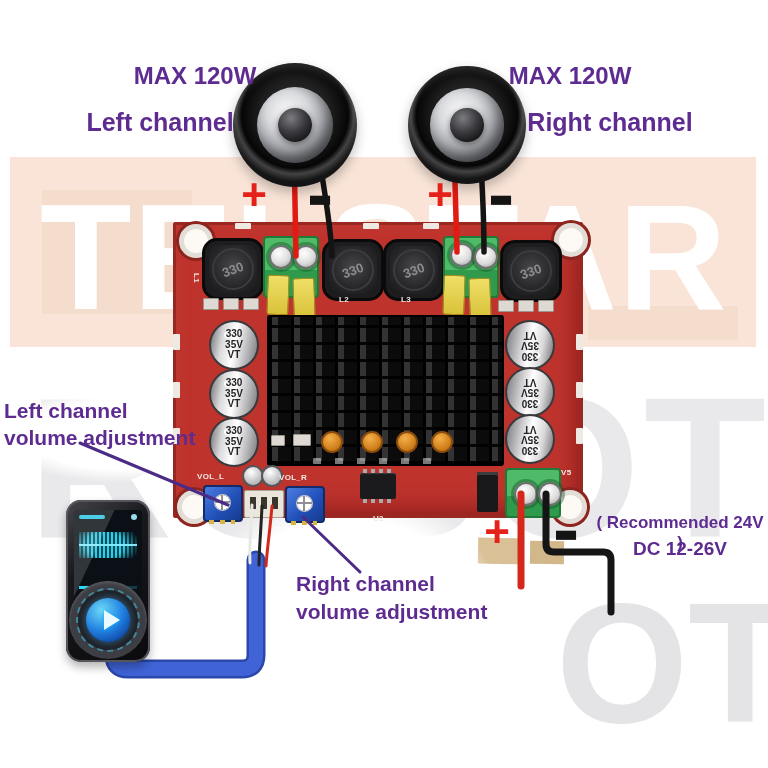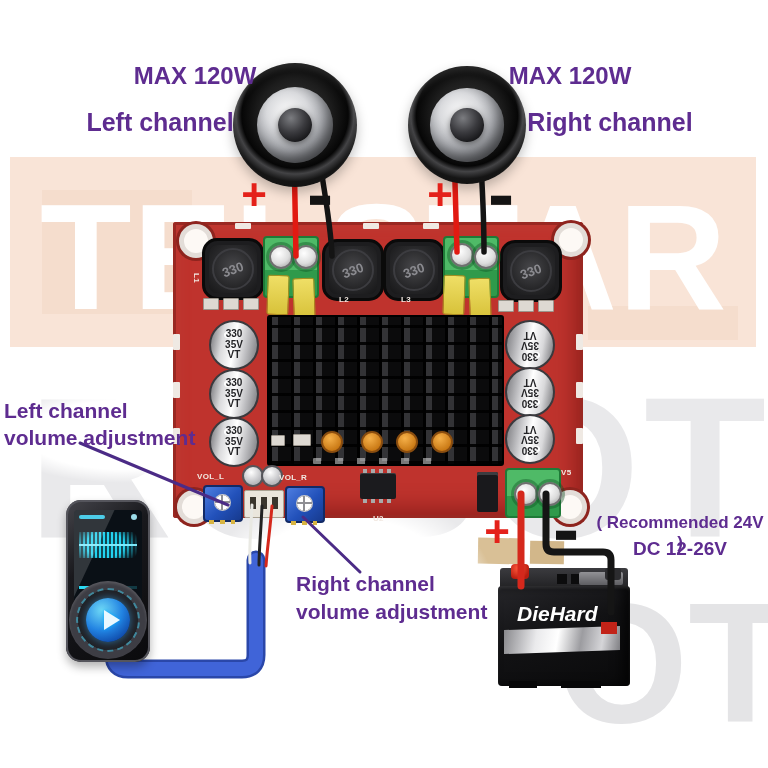--- a/index.html
+++ b/index.html
@@ -281,33 +281,20 @@
     <div class="silk" style="left:200px;top:281px;margin-top:12px;">U2</div>
     <div class="transistor"></div>
 
     <div class="term" style="left:332px;top:246px;width:52px;height:46px;">
       <div class="screw" style="left:7px;top:12px;"></div>
       <div class="screw" style="left:31px;top:12px;"></div>
     </div>
     <div class="silk" style="left:388px;top:247px;">V5</div>
   </div>
 
-  <div id="battery">
-    <div class="bat-top"></div>
-    <div class="bat-caps"></div>
-    <div class="bat-sticker"></div>
-    <div class="bat-term-red"></div>
-    <div class="bat-term-blk"></div>
-    <div class="bat-body"></div>
-    <div class="bat-brand">DieHard</div>
-    <div class="bat-band"></div>
-    <div class="bat-chip"></div>
-    <div class="bat-foot" style="left:14px;width:28px;"></div>
-    <div class="bat-foot" style="left:66px;width:40px;"></div>
-  </div>
 
   <svg class="wires" width="768" height="768" viewBox="0 0 768 768">
 
     <path d="M114,636 L114,655 Q114,669 128,669 L242,669 Q256,669 256,655 L256,560" fill="none" stroke="#2a47a9" stroke-width="19" stroke-linecap="round"></path>
     <path d="M114,636 L114,655 Q114,669 128,669 L242,669 Q256,669 256,655 L256,560" fill="none" stroke="#4064d8" stroke-width="14" stroke-linecap="round"></path>
 
     <path d="M252,505 C251,528 249,548 250,563" fill="none" stroke="#e9e9e3" stroke-width="3" stroke-linecap="round"></path>
     <path d="M262,506 C261,530 259,550 259,565" fill="none" stroke="#222" stroke-width="3" stroke-linecap="round"></path>
     <path d="M272,506 C270,530 267,550 266,566" fill="none" stroke="#d5281c" stroke-width="3" stroke-linecap="round"></path>
 

